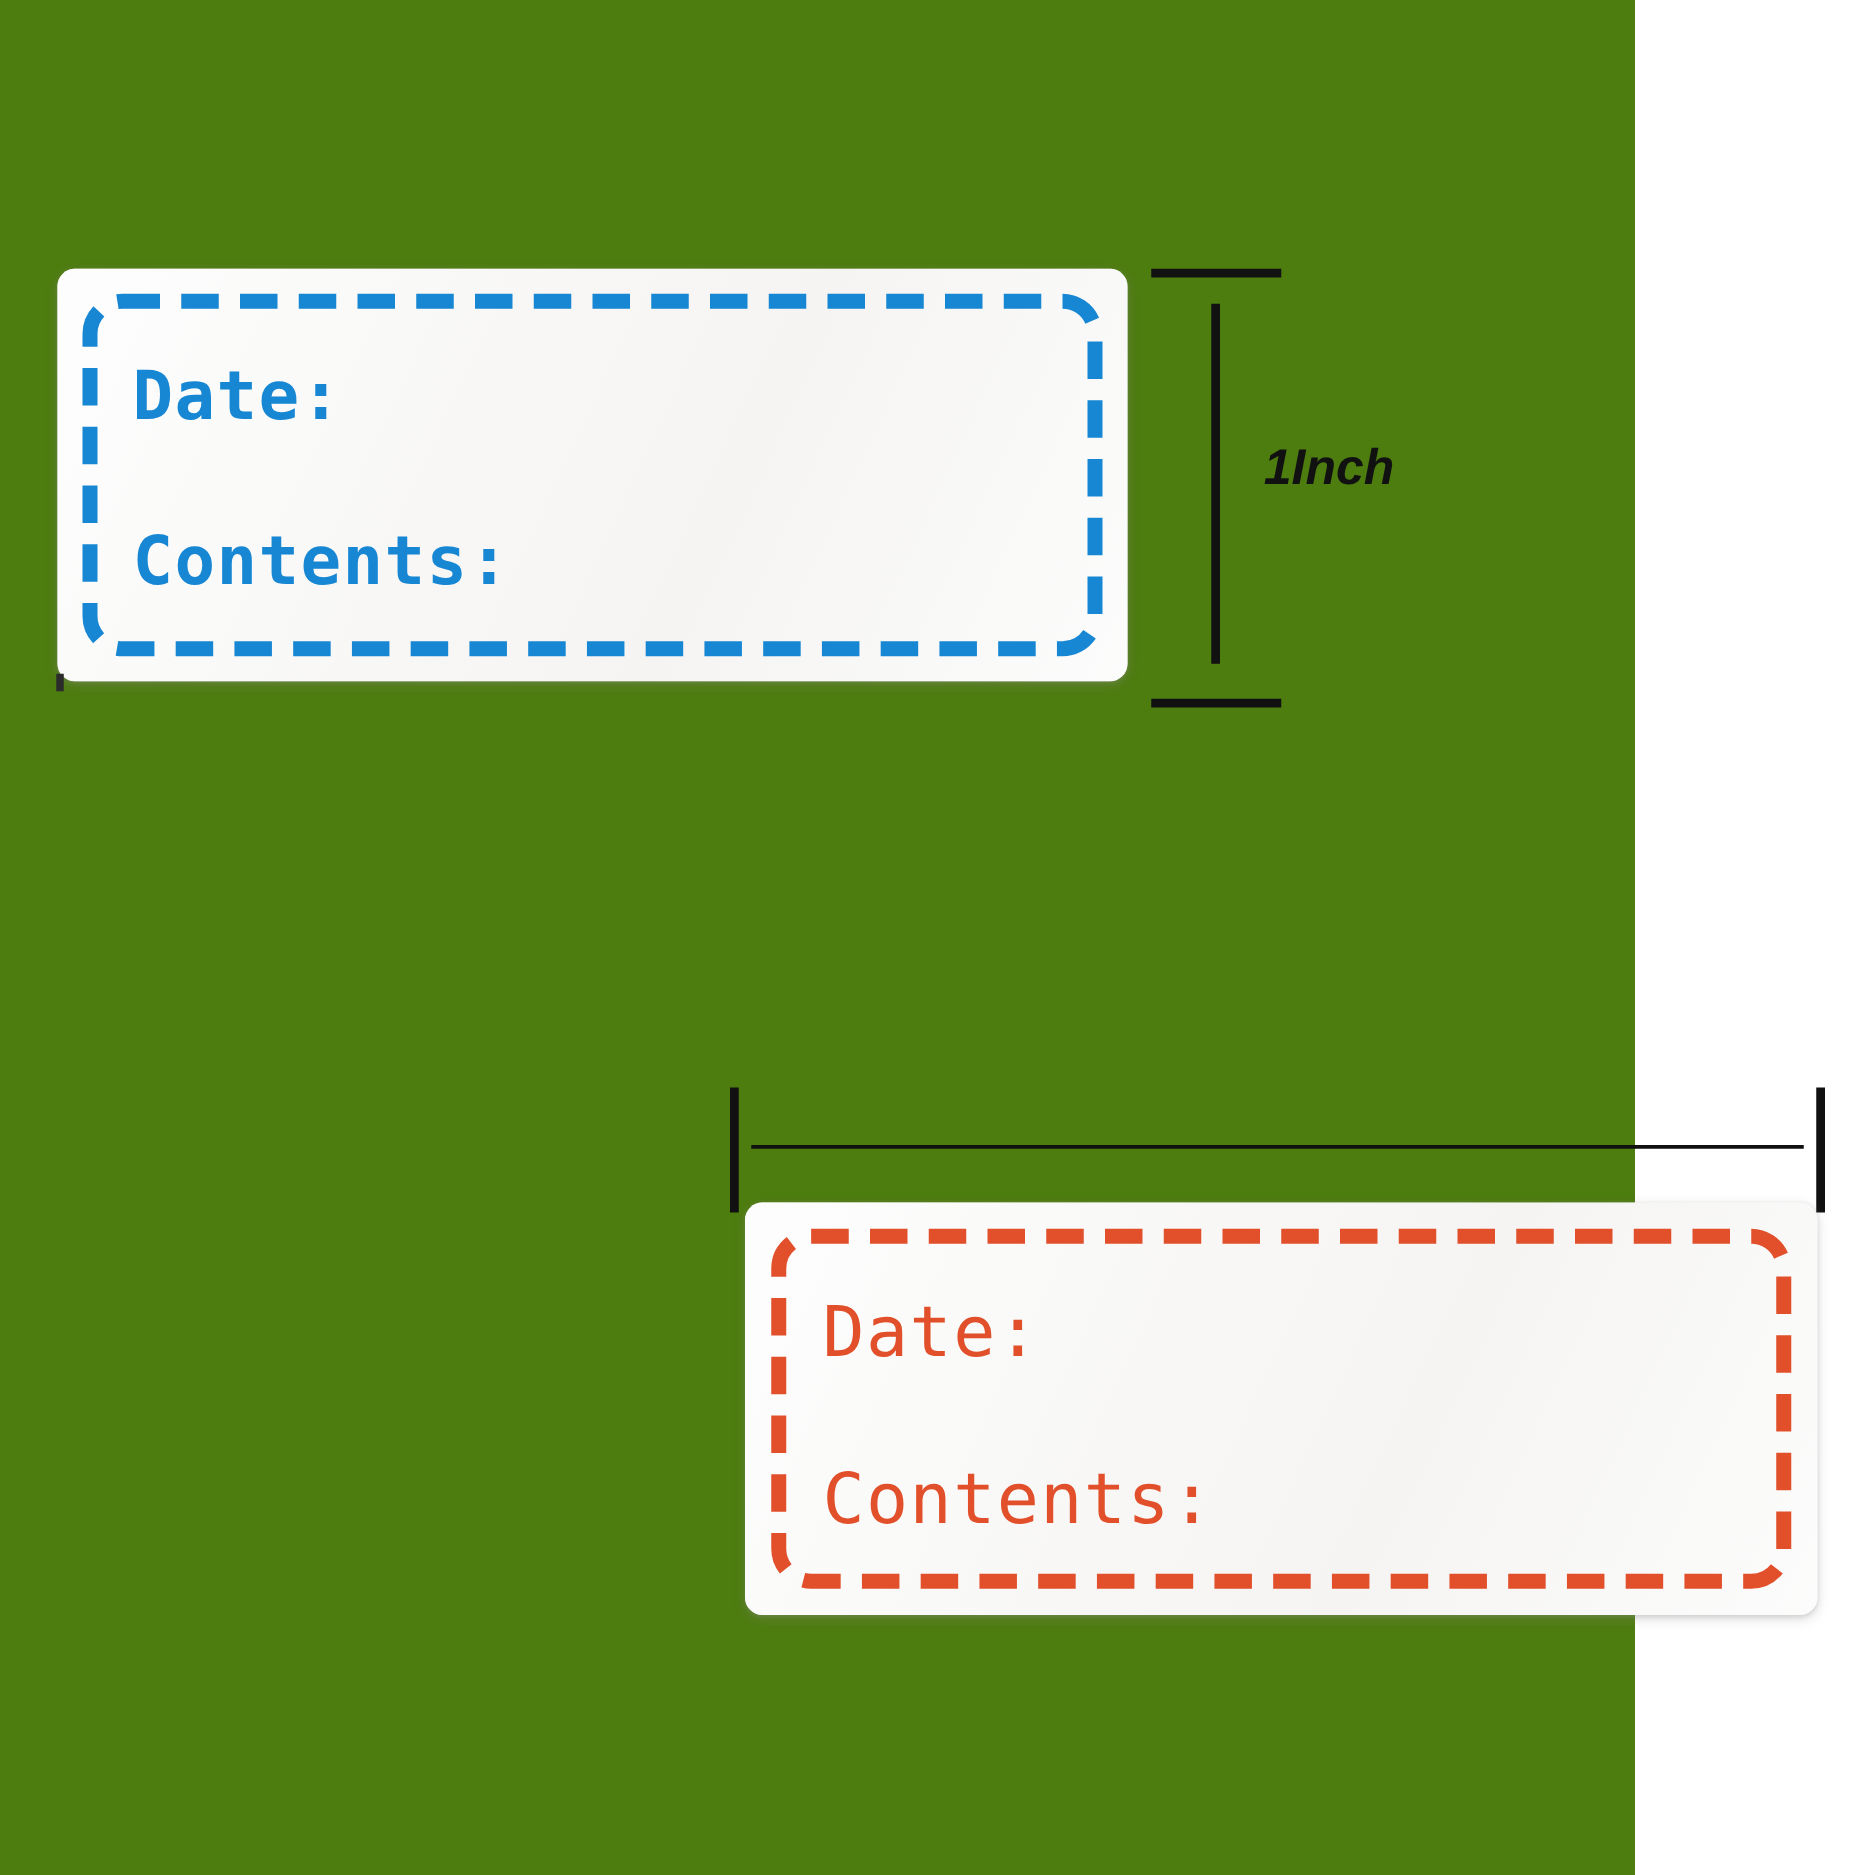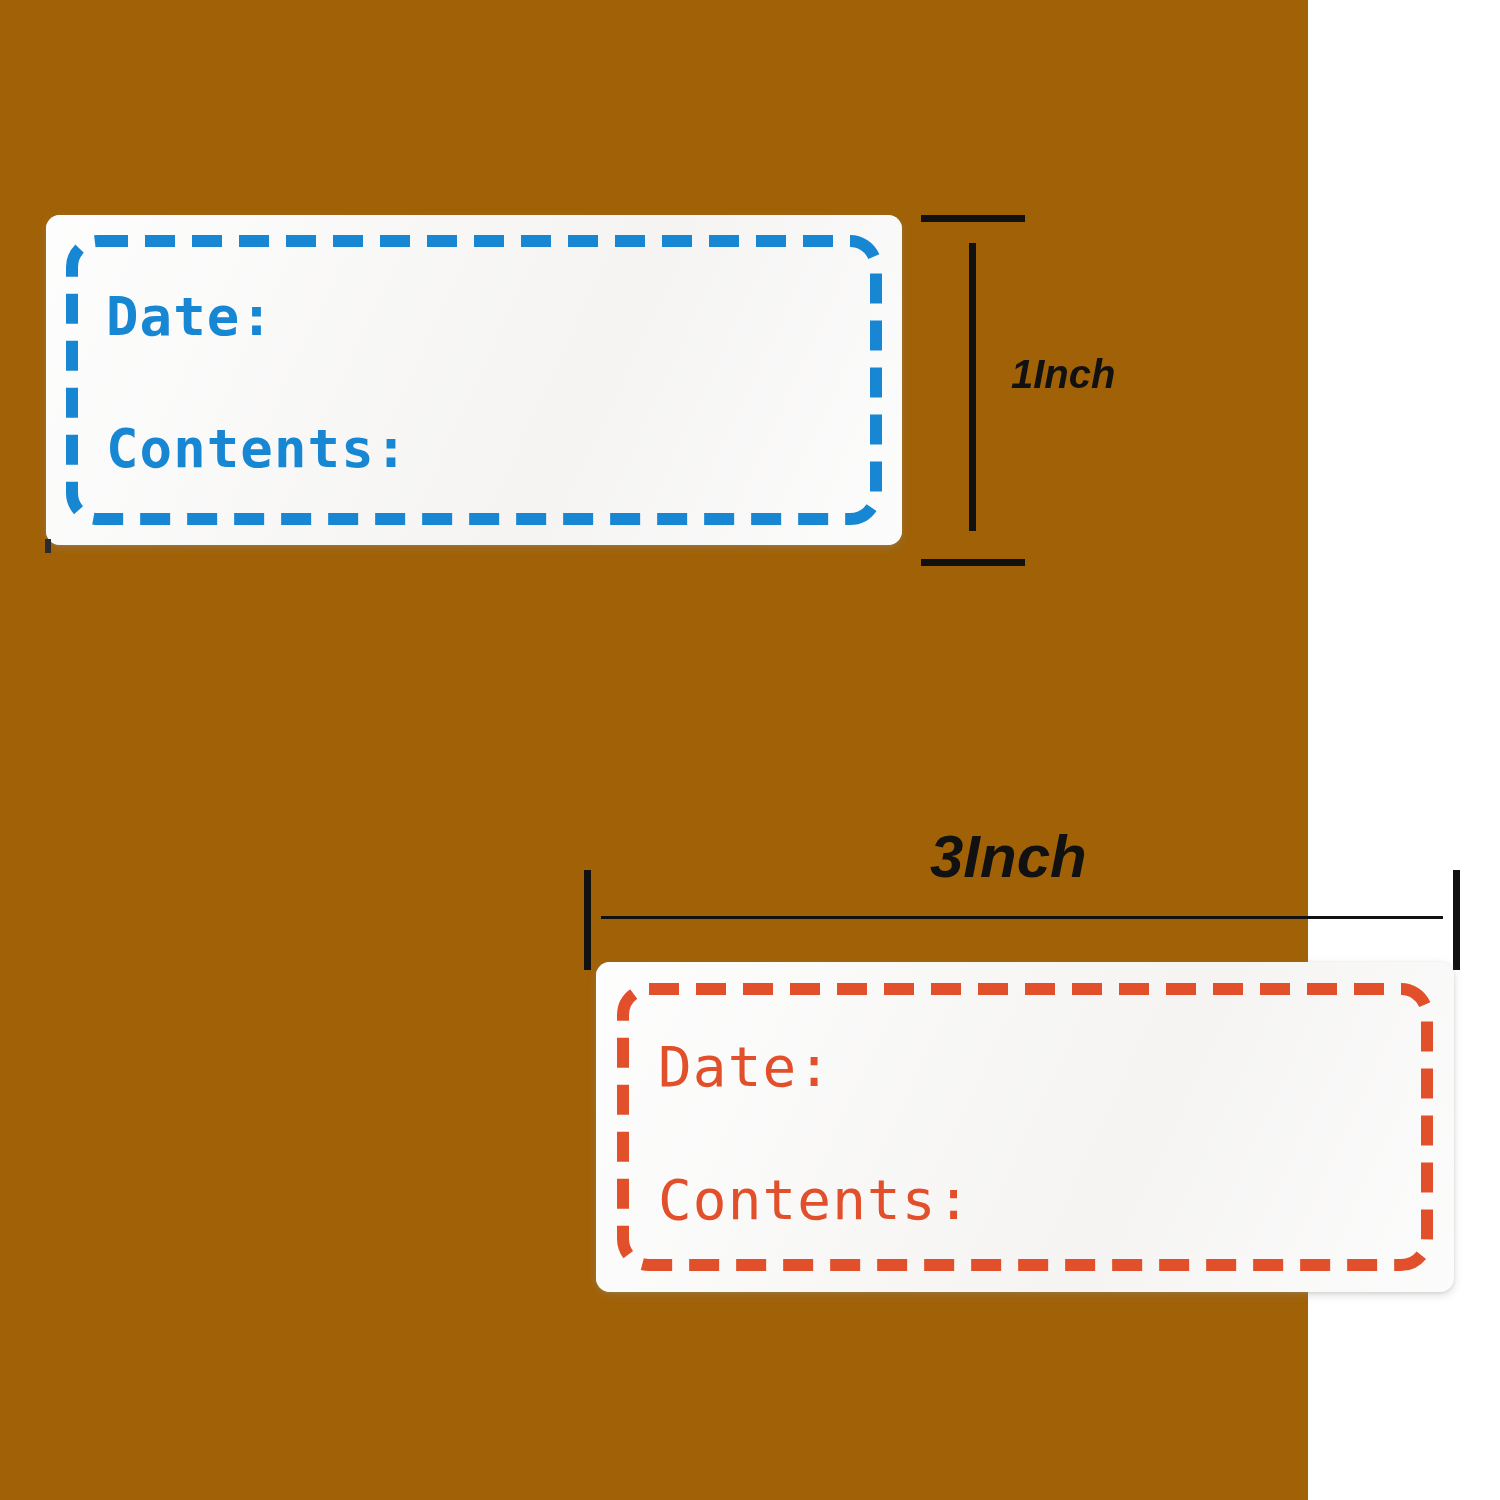--- a/index.html
+++ b/index.html
@@ -10,21 +10,21 @@
   body {
     width: 1500px;
     height: 1500px;
     overflow: hidden;
     font-family: "DejaVu Sans Mono", monospace;
   }
   #stage {
     position: relative;
     width: 1308px;
     height: 1500px;
-    background: #a16207;
+    background: #4d7c0f;
   }
 
   
   .sticker {
     position: absolute;
     background: #f6f5f4;
     border-radius: 14px;
     box-shadow: 0 3px 9px rgba(140,140,140,0.30),
                 0 1px 3px rgba(150,150,150,0.22);
   }
@@ -121,21 +121,20 @@
     <div class="fieldtext f-contents">Contents:</div>
   </div>
 
   <div id="stray-tick"></div>
 
   <div id="dim-v-cap-top" class="dim-line"></div>
   <div id="dim-v-rule" class="dim-line"></div>
   <div id="dim-v-cap-bottom" class="dim-line"></div>
   <div id="dim-v-label" class="dim-label">1Inch</div>
 
-  <div id="dim-h-label" class="dim-label">3Inch</div>
   <div id="dim-h-cap-left" class="dim-line"></div>
   <div id="dim-h-rule" class="dim-line"></div>
   <div id="dim-h-cap-right" class="dim-line"></div>
 
   <div id="sticker-red" class="sticker">
     <div class="sheen"></div>
 
     <svg class="dashframe" viewBox="0 0 858 330" preserveAspectRatio="none">
       <rect x="27" y="27" width="804" height="276" rx="26" ry="26" fill="none" stroke="#e1502b" stroke-width="12" stroke-dasharray="30 17" stroke-linecap="butt"></rect>
     </svg>

